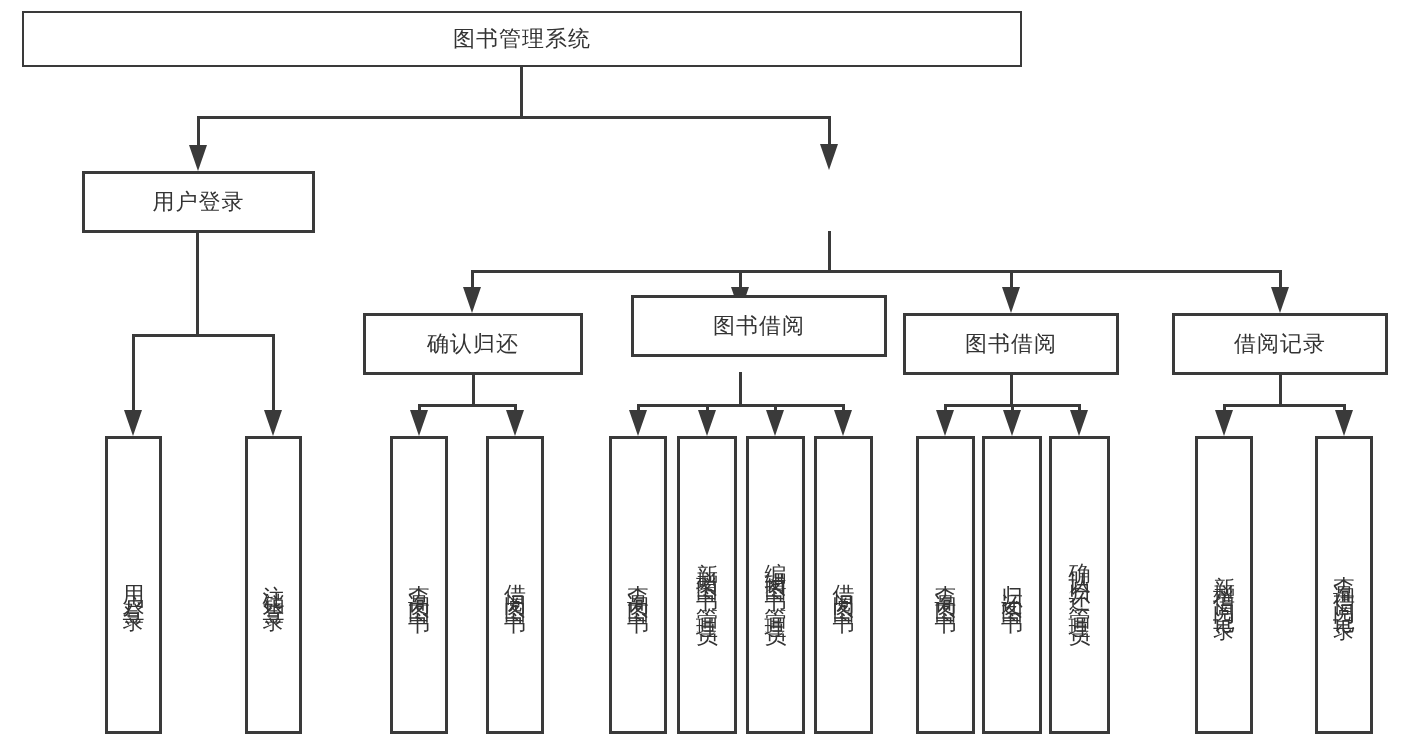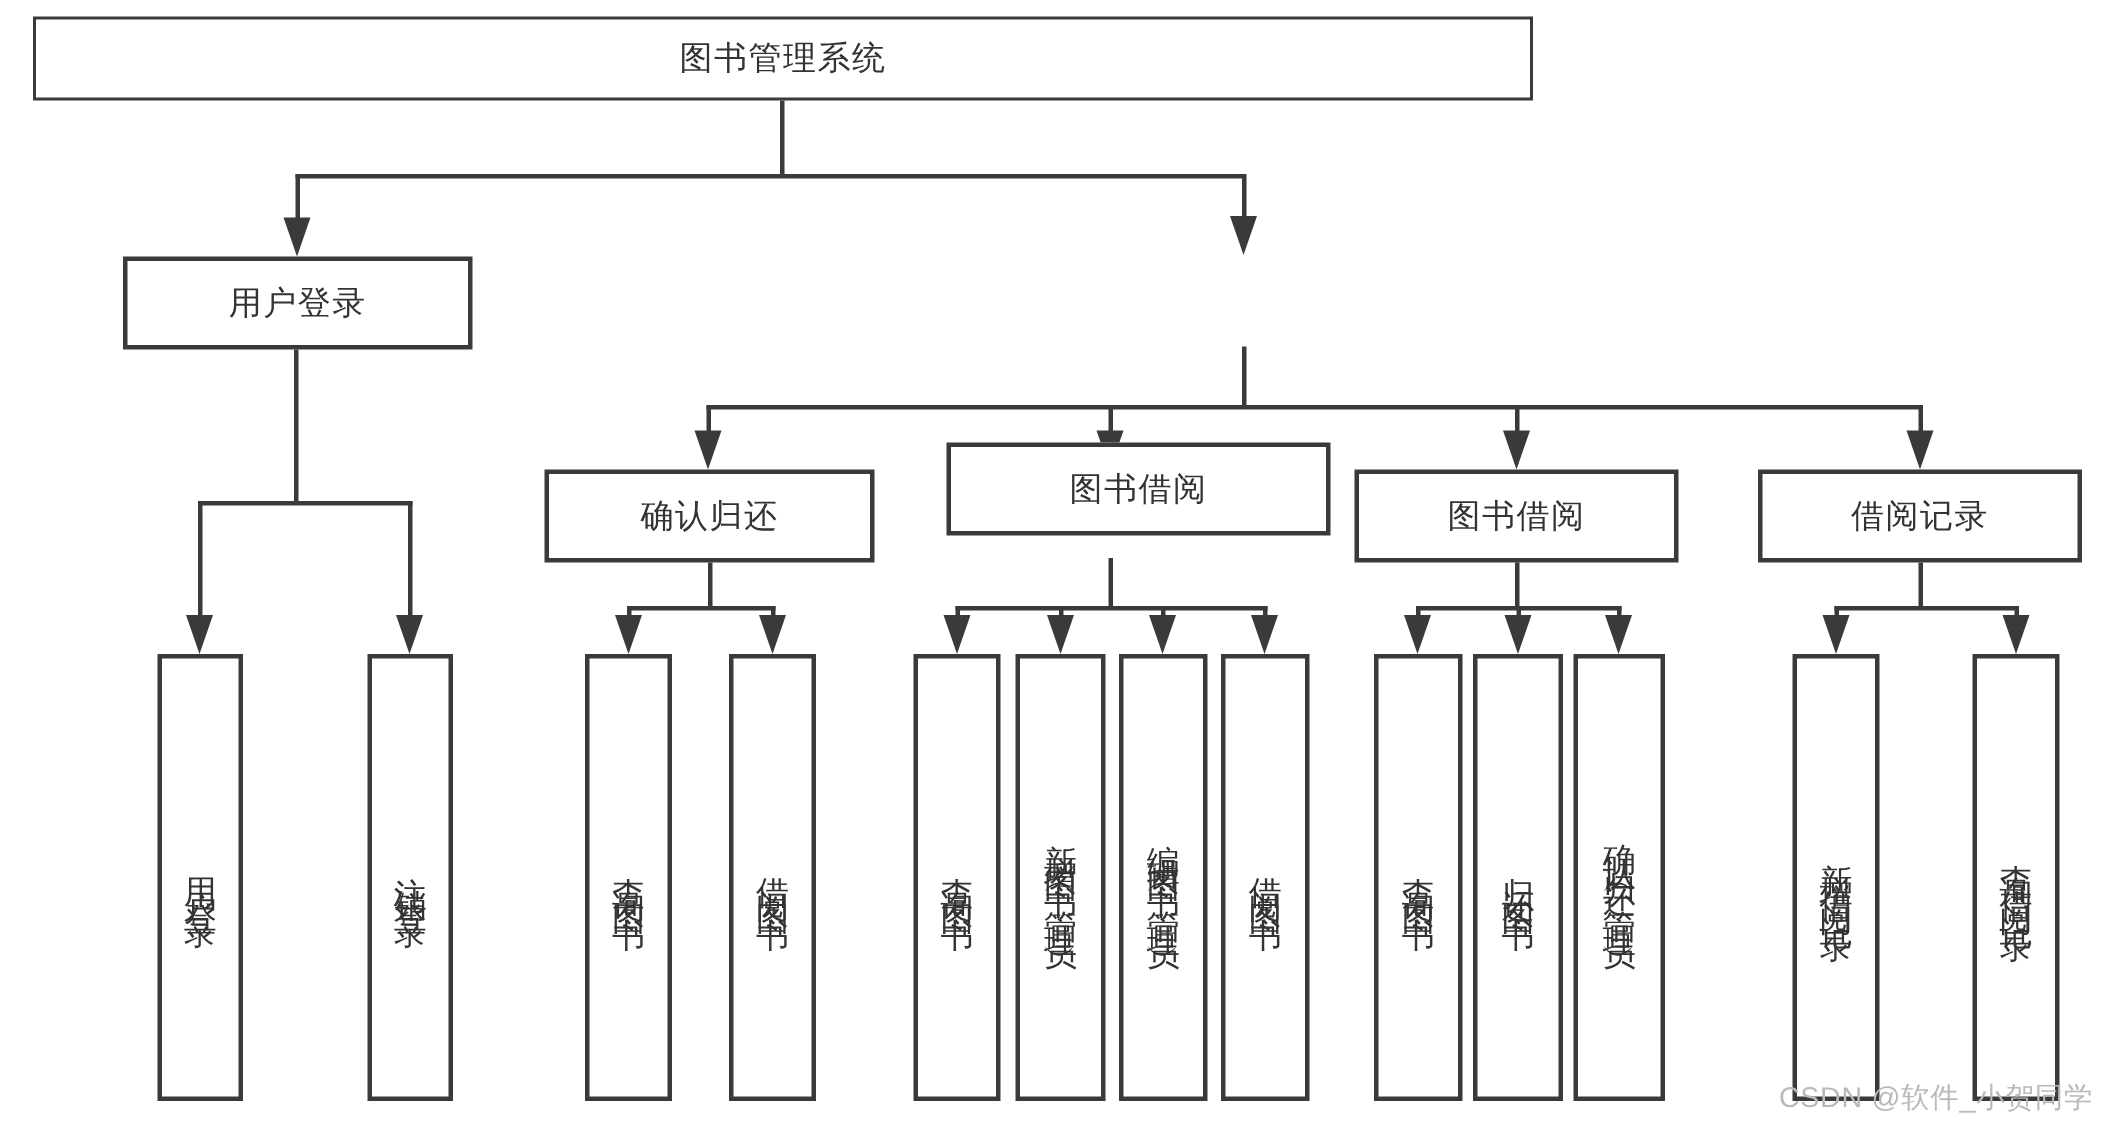--- a/index.html
+++ b/index.html
@@ -142,15 +142,14 @@
   <div class="vline" style="left:1011px;top:404px;height:14px"></div>
   <div class="ah" style="left:1003px;top:410px"></div>
   <div class="vline" style="left:1078px;top:404px;height:14px"></div>
   <div class="ah" style="left:1070px;top:410px"></div>
 
   <div class="vline" style="left:1223px;top:404px;height:14px"></div>
   <div class="ah" style="left:1215px;top:410px"></div>
   <div class="vline" style="left:1343px;top:404px;height:14px"></div>
   <div class="ah" style="left:1335px;top:410px"></div>
 
-  <div class="watermark">CSDN @软件_小贺同学</div>
 
 </div>
 
 </body></html>

